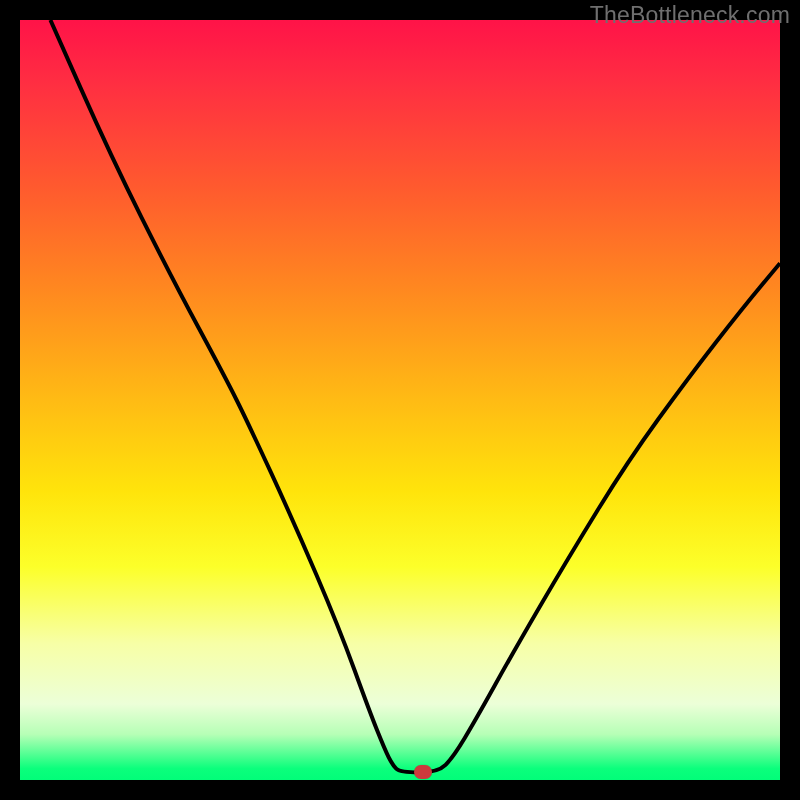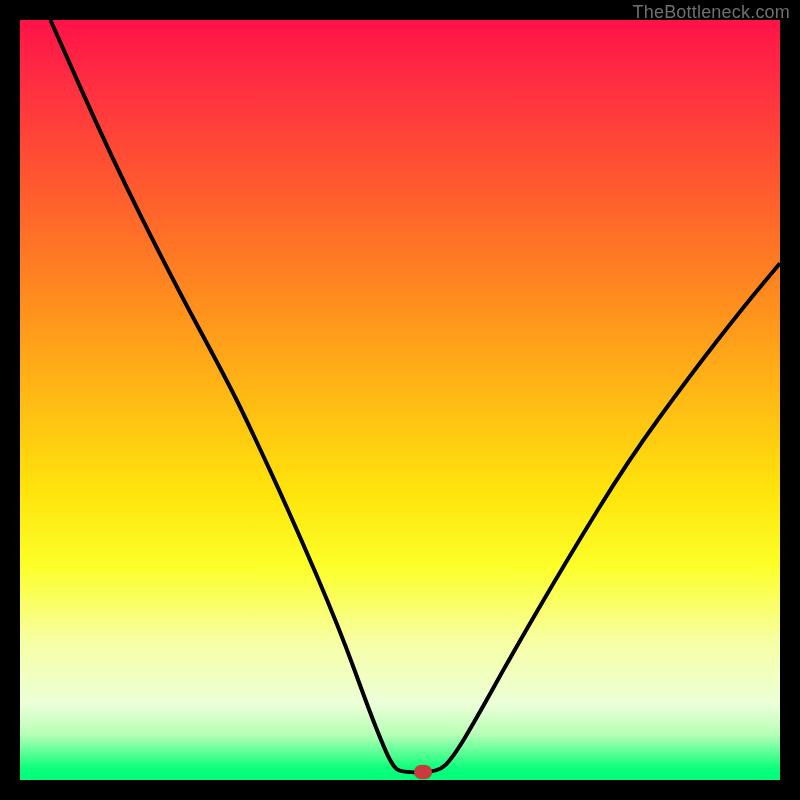--- a/index.html
+++ b/index.html
@@ -15,21 +15,21 @@
     position: relative;
     width: 800px;
     height: 800px;
     background: #000;
   }
   .watermark {
     position: absolute;
     top: 2px;
     right: 10px;
     color: #6f6f6f;
-    font-size: 18px;
+    font-size: 23px;
     font-weight: 500;
     letter-spacing: 0.2px;
     z-index: 40;
     text-align: center;
   }
   .plot-wrap {
     position: absolute;
     left: 20px;
     top: 20px;
     width: 760px;

